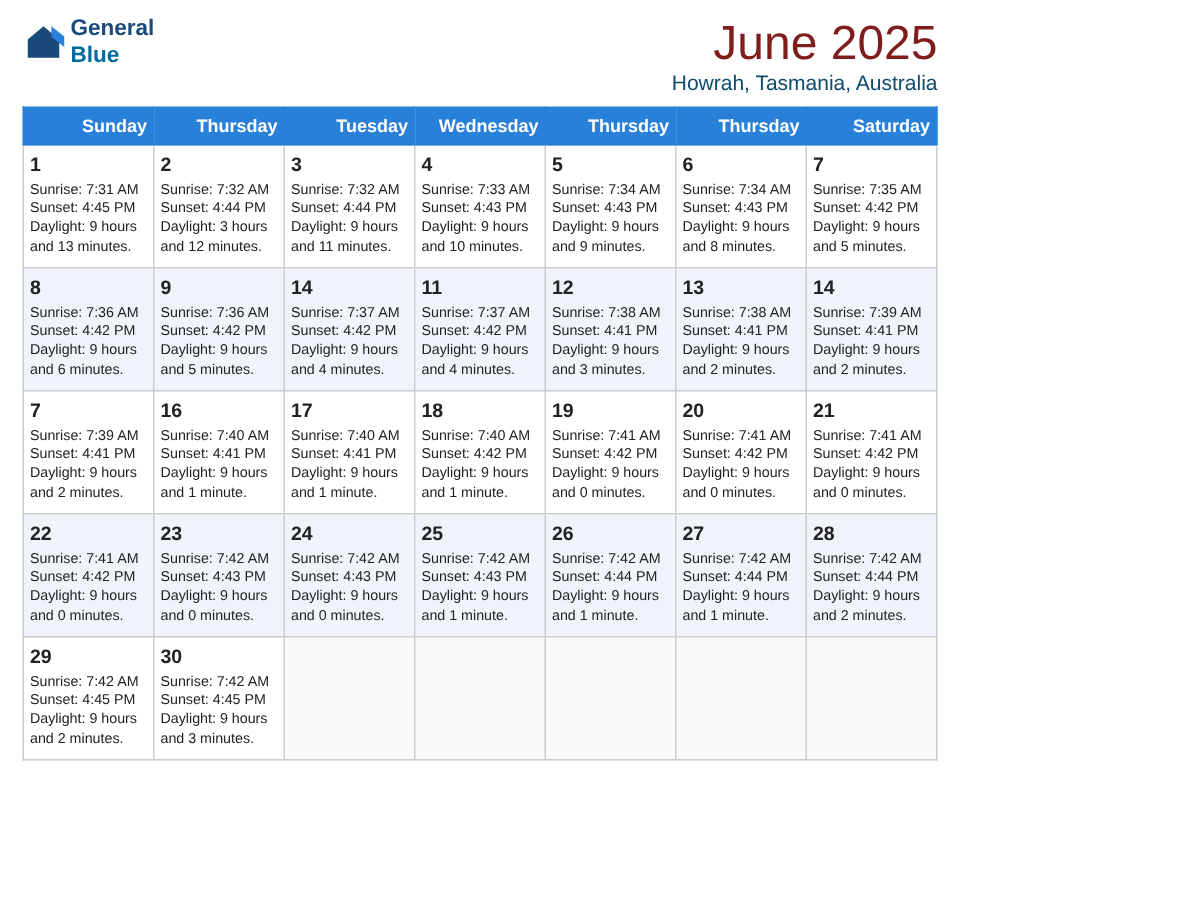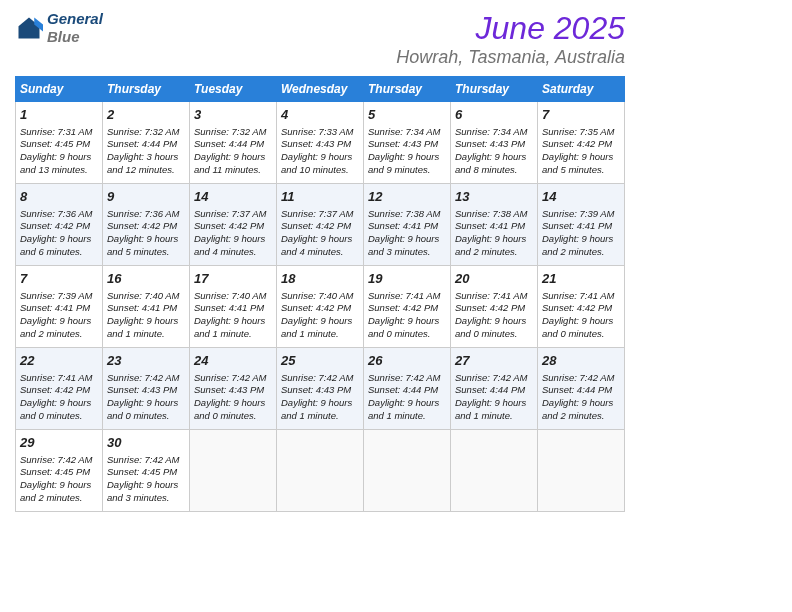--- a/index.html
+++ b/index.html
@@ -8,21 +8,20 @@
       height: 612px;
       font-family: Arial, sans-serif;
       background: #fff;
       overflow: hidden;
     }
     .page {
       width: 640px;
       height: 612px;
       background: #fff;
       padding: 10px 15px;
-      font-style: italic;
     }
     .header {
       display: flex;
       justify-content: space-between;
       align-items: flex-start;
       margin-bottom: 8px;
     }
     .logo {
       display: flex;
       align-items: center;
@@ -30,41 +29,41 @@
     }
     .logo-icon {
       width: 28px;
       height: 28px;
     }
     .title-block {
       text-align: right;
     }
     .month-title {
       font-size: 32px;
-      color: #6d28d9;
+      color: #7f1d1d;
       font-weight: normal;
     }
     .subtitle {
-      font-size: 18px;
-      color: #737373;
+      font-size: 14px;
+      color: #0c4a6e;
     }
     table {
       width: 100%;
       border-collapse: collapse;
       table-layout: fixed;
     }
     thead tr {
       background-color: #2980d9;
     }
     thead th {
       color: #fff;
       font-size: 12px;
       font-weight: bold;
       padding: 5px 4px;
-      text-align: left;
+      text-align: right;
       border: 1px solid #2980d9;
     }
     tbody tr {
       background: #fff;
     }
     tbody tr:nth-child(even) {
       background: #f0f4fa;
     }
     tbody td {
       vertical-align: top;
@@ -89,21 +88,21 @@
 
 <div class="page">
   <div class="header">
     <div class="logo">
       <svg class="logo-icon" viewBox="0 0 32 32">
         <polygon points="16,4 28,14 28,28 4,28 4,14" fill="#1a4a7a"></polygon>
         <polygon points="22,4 32,12 32,20 22,12" fill="#2980d9"></polygon>
       </svg>
       <div>
         <div style="font-size:15px;font-weight:bold;color:#1a4a7a;line-height:1.2">General</div>
-        <div style="font-size:15px;font-weight:bold;color:#737373;line-height:1.2">Blue</div>
+        <div style="font-size:15px;font-weight:bold;color:#0369a1;line-height:1.2">Blue</div>
       </div>
     </div>
     <div class="title-block">
       <div class="month-title">June 2025</div>
       <div class="subtitle">Howrah, Tasmania, Australia</div>
     </div>
   </div>
 
   <table>
     <thead>

